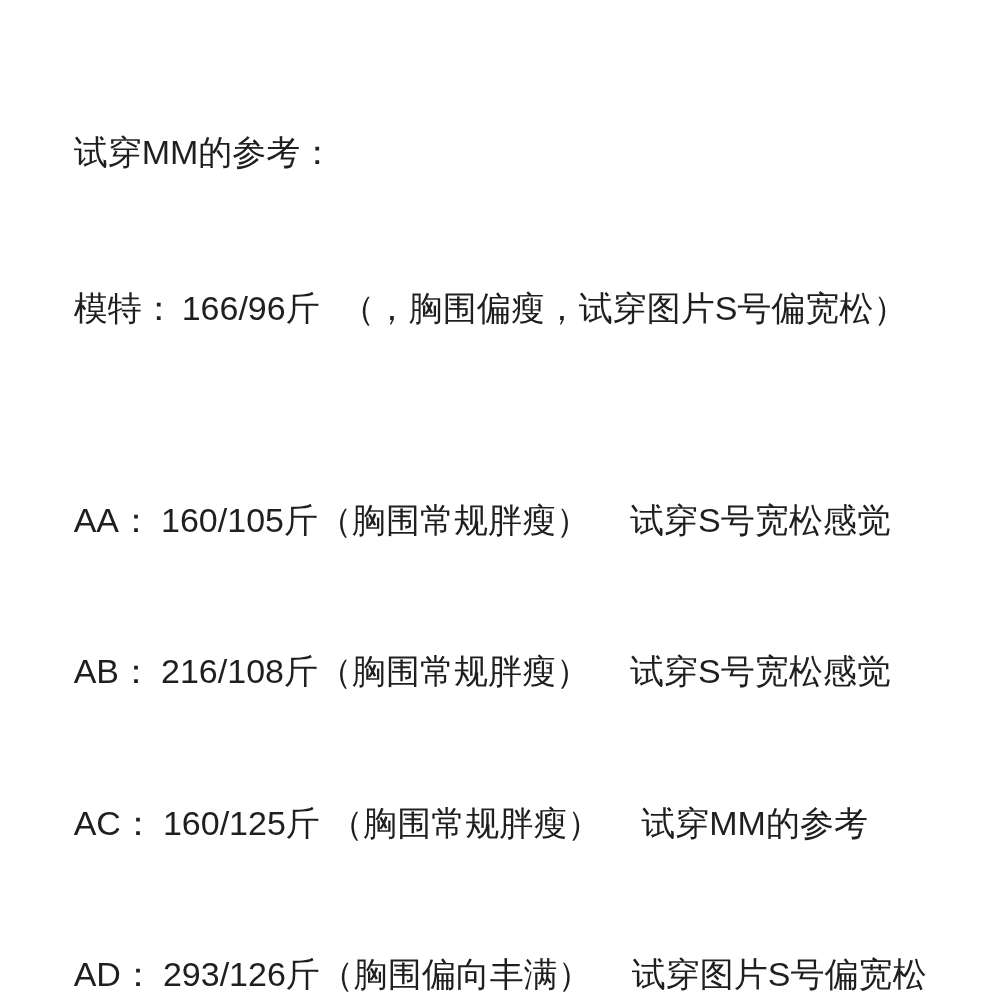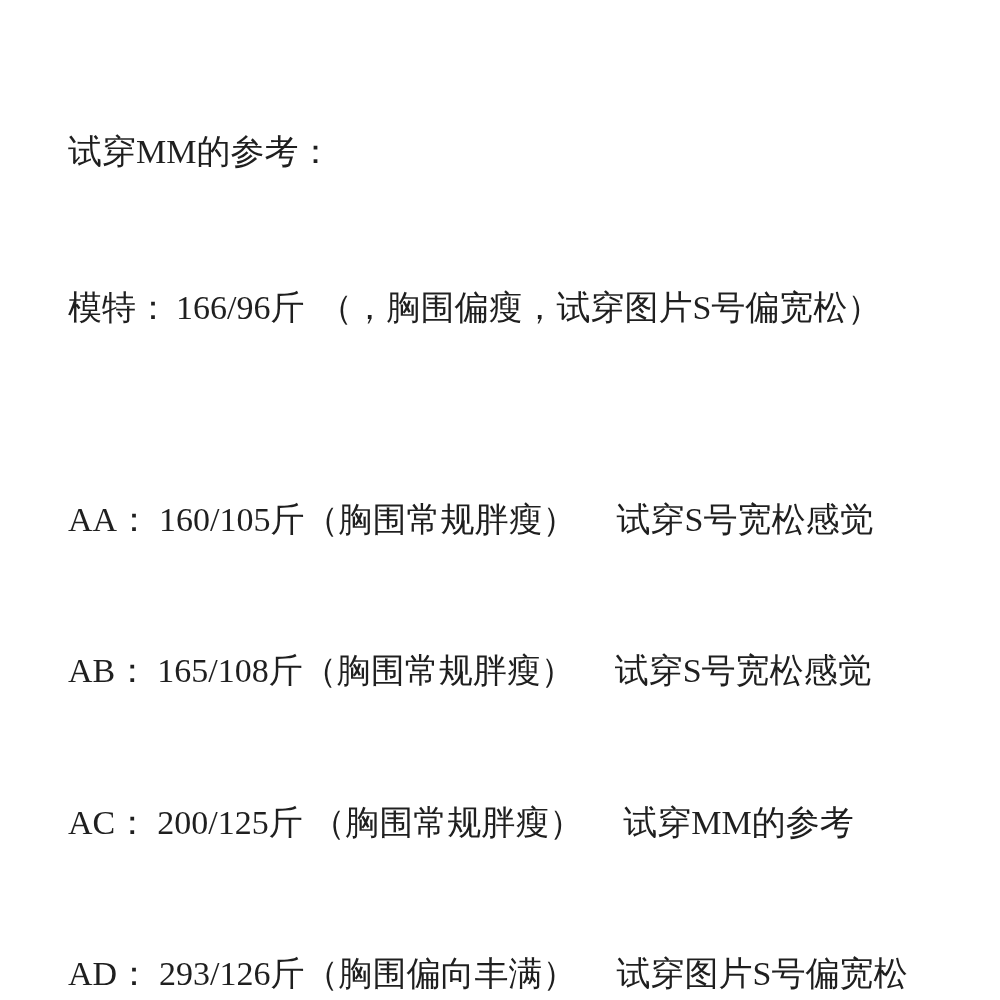--- a/index.html
+++ b/index.html
@@ -9,30 +9,30 @@
     height: 1000px;
     background: #ffffff;
     overflow: hidden;
   }
   .page {
     box-sizing: border-box;
     width: 1000px;
     height: 1000px;
     padding: 74px 20px 10px 17px;
     color: #1f1f1f;
-    font-family: Liberation Serif, serif;
+    font-family: Liberation Sans, sans-serif;
     font-weight: 400;
   }
   .intro-line {
     font-size: 34px;
     line-height: 52px;
     white-space: pre-wrap;
   }
   .intro-line .stats { margin-left: 6px; text-align: center; }
-  .intro-line .note  { margin-left: 14px; }
+  .intro-line .note  { margin-left: 21px; }
   .size-table {
     margin-top: 58px;
   }
   .size-row {
     font-size: 34px;
     line-height: 50.5px;
     white-space: pre-wrap;
   }
   .size-row .stats { margin-left: 8px; }
   .size-row .fit   { margin-left: 40px; }
@@ -50,24 +50,24 @@
     <div class="intro-line">
       <span>模特</span><span>：</span><span class="stats">166/96斤</span><span class="note">（，胸围偏瘦，试穿图片S号偏宽松）</span>
     </div>
   </div>
 
   <div class="size-table">
     <div class="size-row">
       <span>AA</span><span>：</span><span class="stats">160/105斤</span><span>（胸围常规胖瘦）</span><span class="fit">试穿S号宽松感觉</span>
     </div>
     <div class="size-row">
-      <span>AB</span><span>：</span><span class="stats">165/108斤</span><span>（胸围常规胖瘦）</span><span class="fit">试穿S号宽松感觉</span>
+      <span>AB</span><span>：</span><span class="stats">216/108斤</span><span>（胸围常规胖瘦）</span><span class="fit">试穿S号宽松感觉</span>
     </div>
     <div class="size-row">
-      <span>AC</span><span>：</span><span class="stats">200/125斤</span><span> （胸围常规胖瘦）</span><span class="fit">试穿MM的参考</span>
+      <span>AC</span><span>：</span><span class="stats">160/125斤</span><span> （胸围常规胖瘦）</span><span class="fit">试穿MM的参考</span>
     </div>
     <div class="size-row">
       <span>AD</span><span>：</span><span class="stats">293/126斤</span><span>（胸围偏向丰满）</span><span class="fit">试穿图片S号偏宽松</span>
     </div>
 
   </div>
 
 </div>
 
 </body></html>

